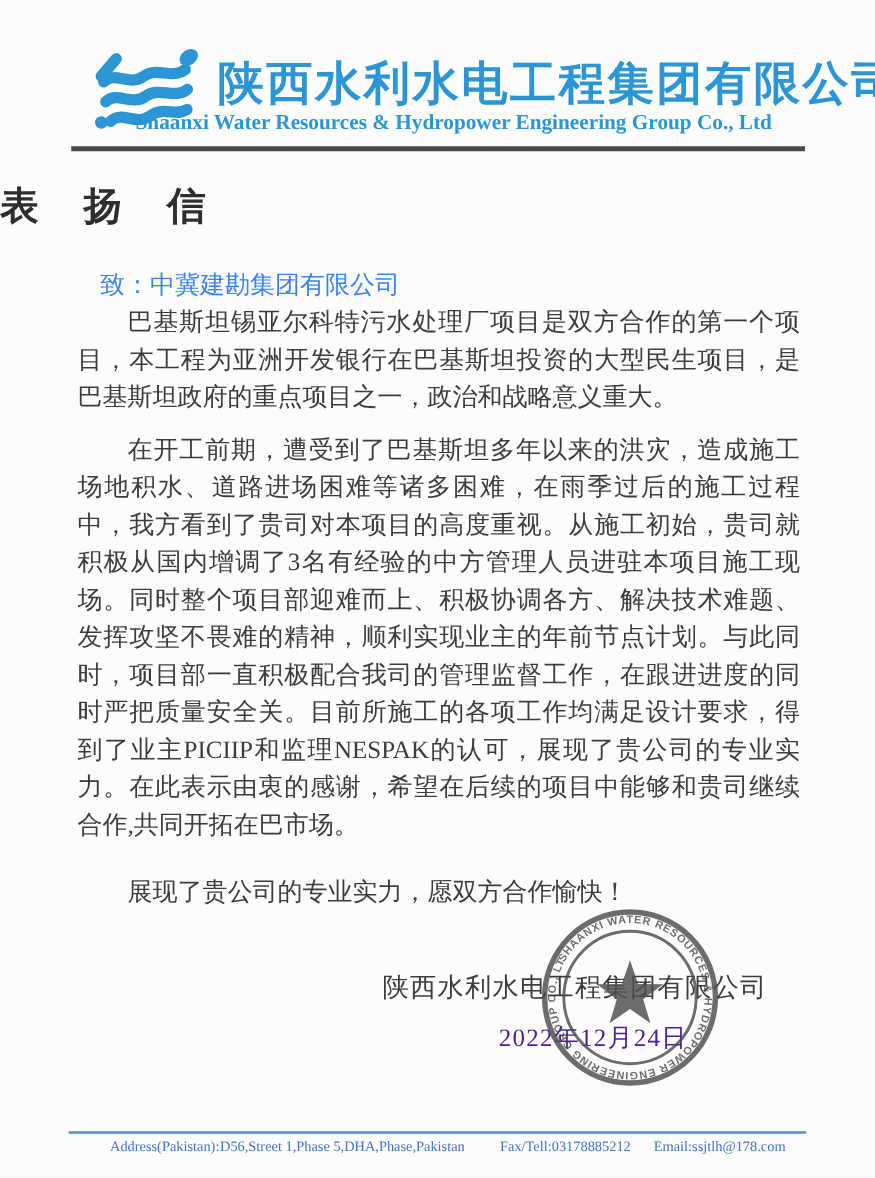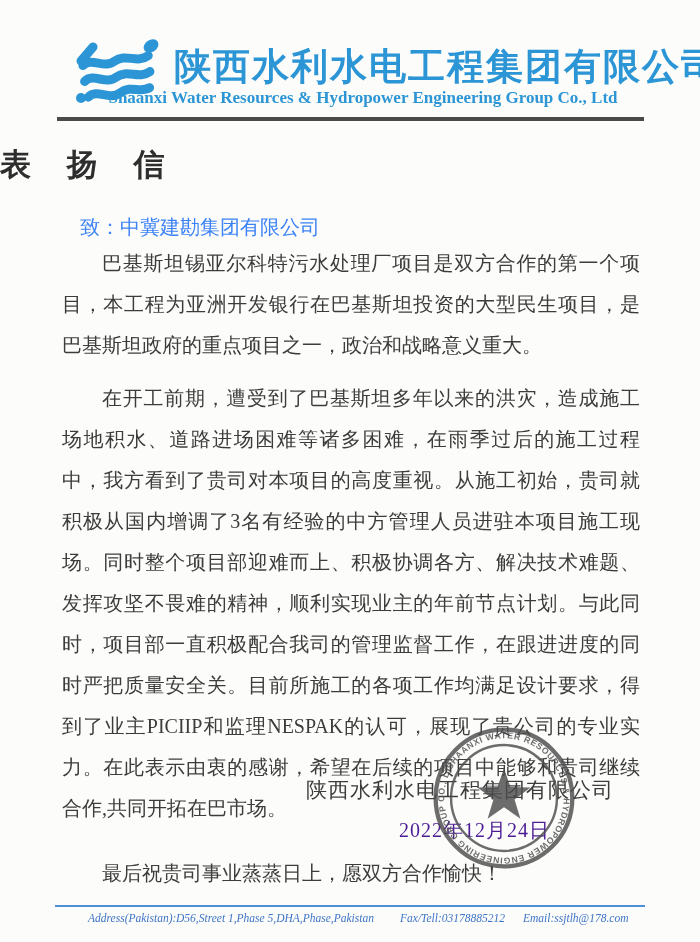--- a/index.html
+++ b/index.html
@@ -37,21 +37,21 @@
     position:absolute;left:0;top:144px;width:700px;
     font-size:31px;font-weight:700;color:#2e2e2e;
     word-spacing:20px;letter-spacing:4px;
   }
   .salutation{
     position:absolute;left:80px;top:202px;width:560px;
     font-size:20px;color:#3b82f6;margin-top:12px;
   }
   .body-text{
     position:absolute;left:62px;top:243px;width:578px;
-    font-size:20px;line-height:41px;text-align:justify;color:#3c3c3c;
+    font-size:20px;line-height:30px;text-align:justify;color:#3c3c3c;
   }
   .body-text p{margin:0 0 12px 0;text-indent:2em;}
   .body-text p.closing{margin-top:24px;}
   
   .sig-company{
     position:absolute;right:86px;top:776px;
     font-size:21px;letter-spacing:1px;color:#3c3c3c;white-space:nowrap;
   }
   .sig-date{
     position:absolute;right:150px;top:817px;
@@ -60,21 +60,21 @@
   .stamp{
     position:absolute;left:427px;top:721px;width:154px;height:154px;
     opacity:.82;
   }
   
   .footer-rule{
     position:absolute;left:55px;top:905px;width:590px;height:2px;
     background:#4e8fd8;
   }
   .footer-text{position:absolute;left:0;top:912px;width:700px;height:22px;
-    font-size:11.5px;color:#3d74c6;font-style:italic;}
+    font-size:11.5px;color:#3d74c6;}
   .footer-text span{position:absolute;white-space:nowrap;}
   .f-label{left:88px;}
   .f-address{left:176px;}
   .f-fax{left:400px;}
   .f-email{left:523px;}
 </style>
 </head>
 <body>
 
 <div class="page">
@@ -97,21 +97,21 @@
     <div class="header-rule"></div>
   </div>
 
   <div class="title">表 扬 信</div>
 
   <div class="salutation">致：中冀建勘集团有限公司</div>
 
   <div class="body-text">
     <p>巴基斯坦锡亚尔科特污水处理厂项目是双方合作的第一个项目，本工程为亚洲开发银行在巴基斯坦投资的大型民生项目，是巴基斯坦政府的重点项目之一，政治和战略意义重大。</p>
     <p>在开工前期，遭受到了巴基斯坦多年以来的洪灾，造成施工场地积水、道路进场困难等诸多困难，在雨季过后的施工过程中，我方看到了贵司对本项目的高度重视。从施工初始，贵司就积极从国内增调了3名有经验的中方管理人员进驻本项目施工现场。同时整个项目部迎难而上、积极协调各方、解决技术难题、发挥攻坚不畏难的精神，顺利实现业主的年前节点计划。与此同时，项目部一直积极配合我司的管理监督工作，在跟进进度的同时严把质量安全关。目前所施工的各项工作均满足设计要求，得到了业主PICIIP和监理NESPAK的认可，展现了贵公司的专业实力。在此表示由衷的感谢，希望在后续的项目中能够和贵司继续合作,共同开拓在巴市场。</p>
-    <p class="closing">最后祝贵司事业蒸蒸日上，愿双方合作愉快！</p>
+    <p class="closing">展现了贵公司的专业实力，愿双方合作愉快！</p>
   </div>
 
   <div class="sig-company">陕西水利水电工程集团有限公司</div>
   <div class="sig-date">2022年12月24日</div>
 
   <svg class="stamp" viewBox="-80 -80 160 160" aria-hidden="true">
     <defs>
       <path id="ringPath" d="M -62,0 A 62,62 0 1 1 62,0 A 62,62 0 1 1 -62,0"></path>
     </defs>
     <circle r="71" fill="none" stroke="#4d4d4d" stroke-width="4.5"></circle>

